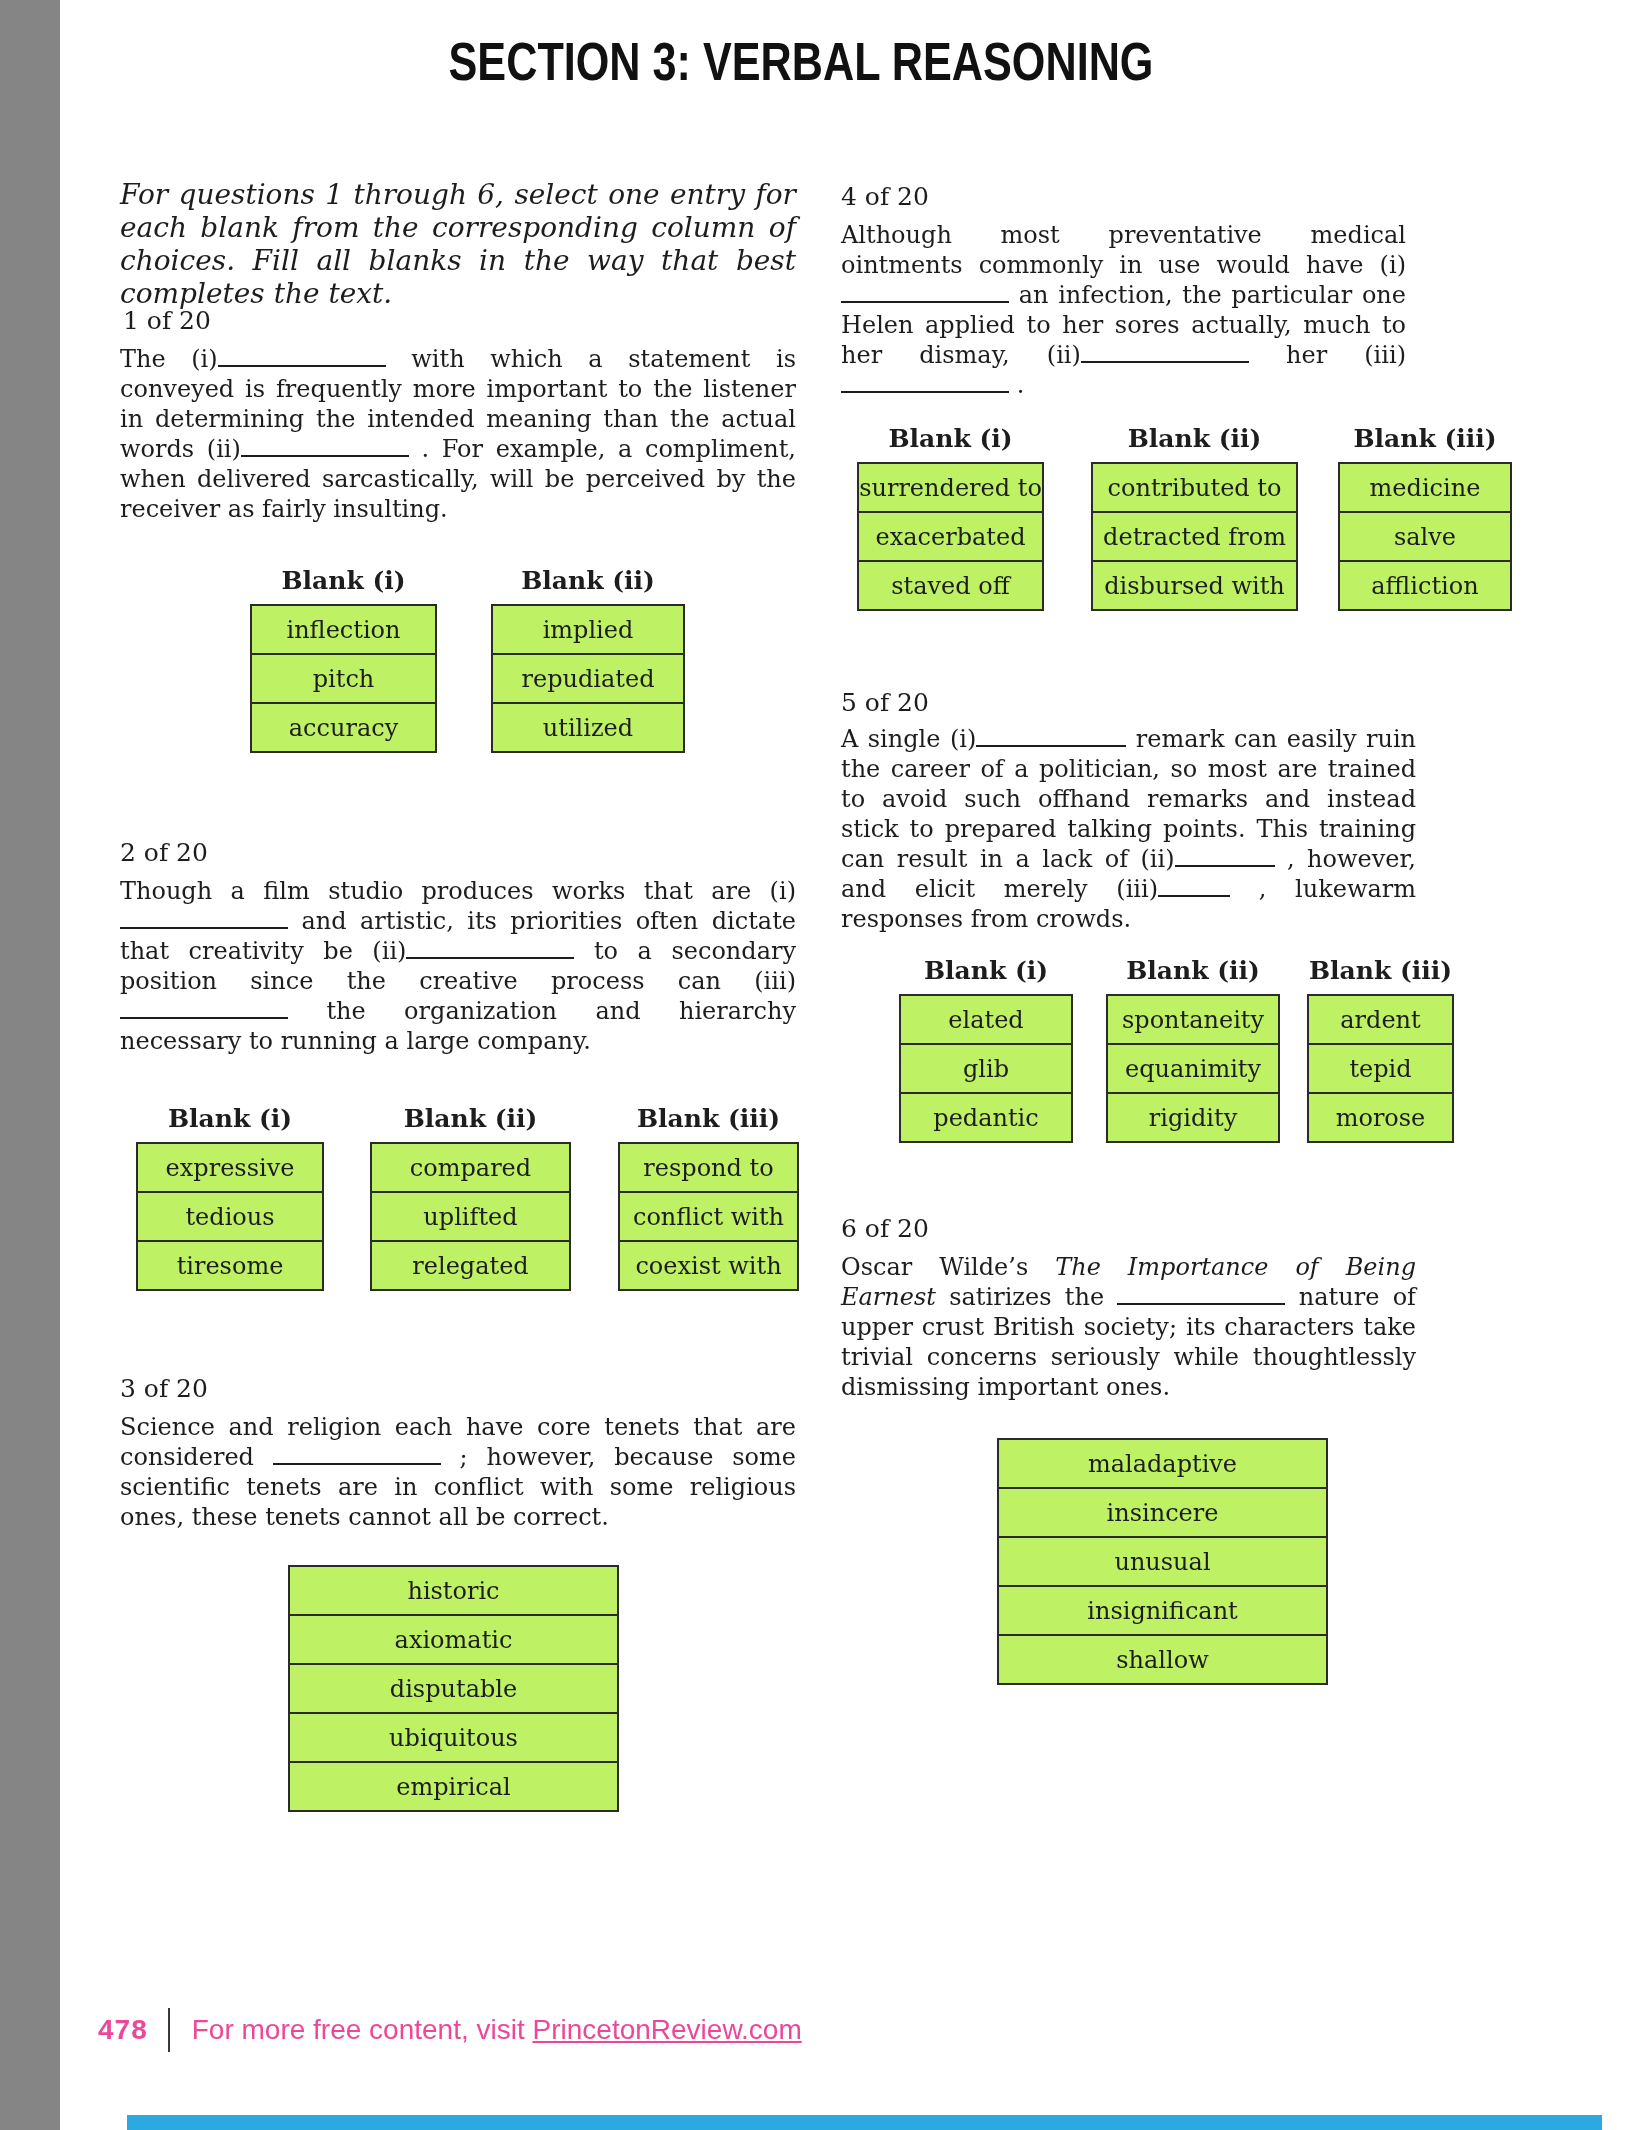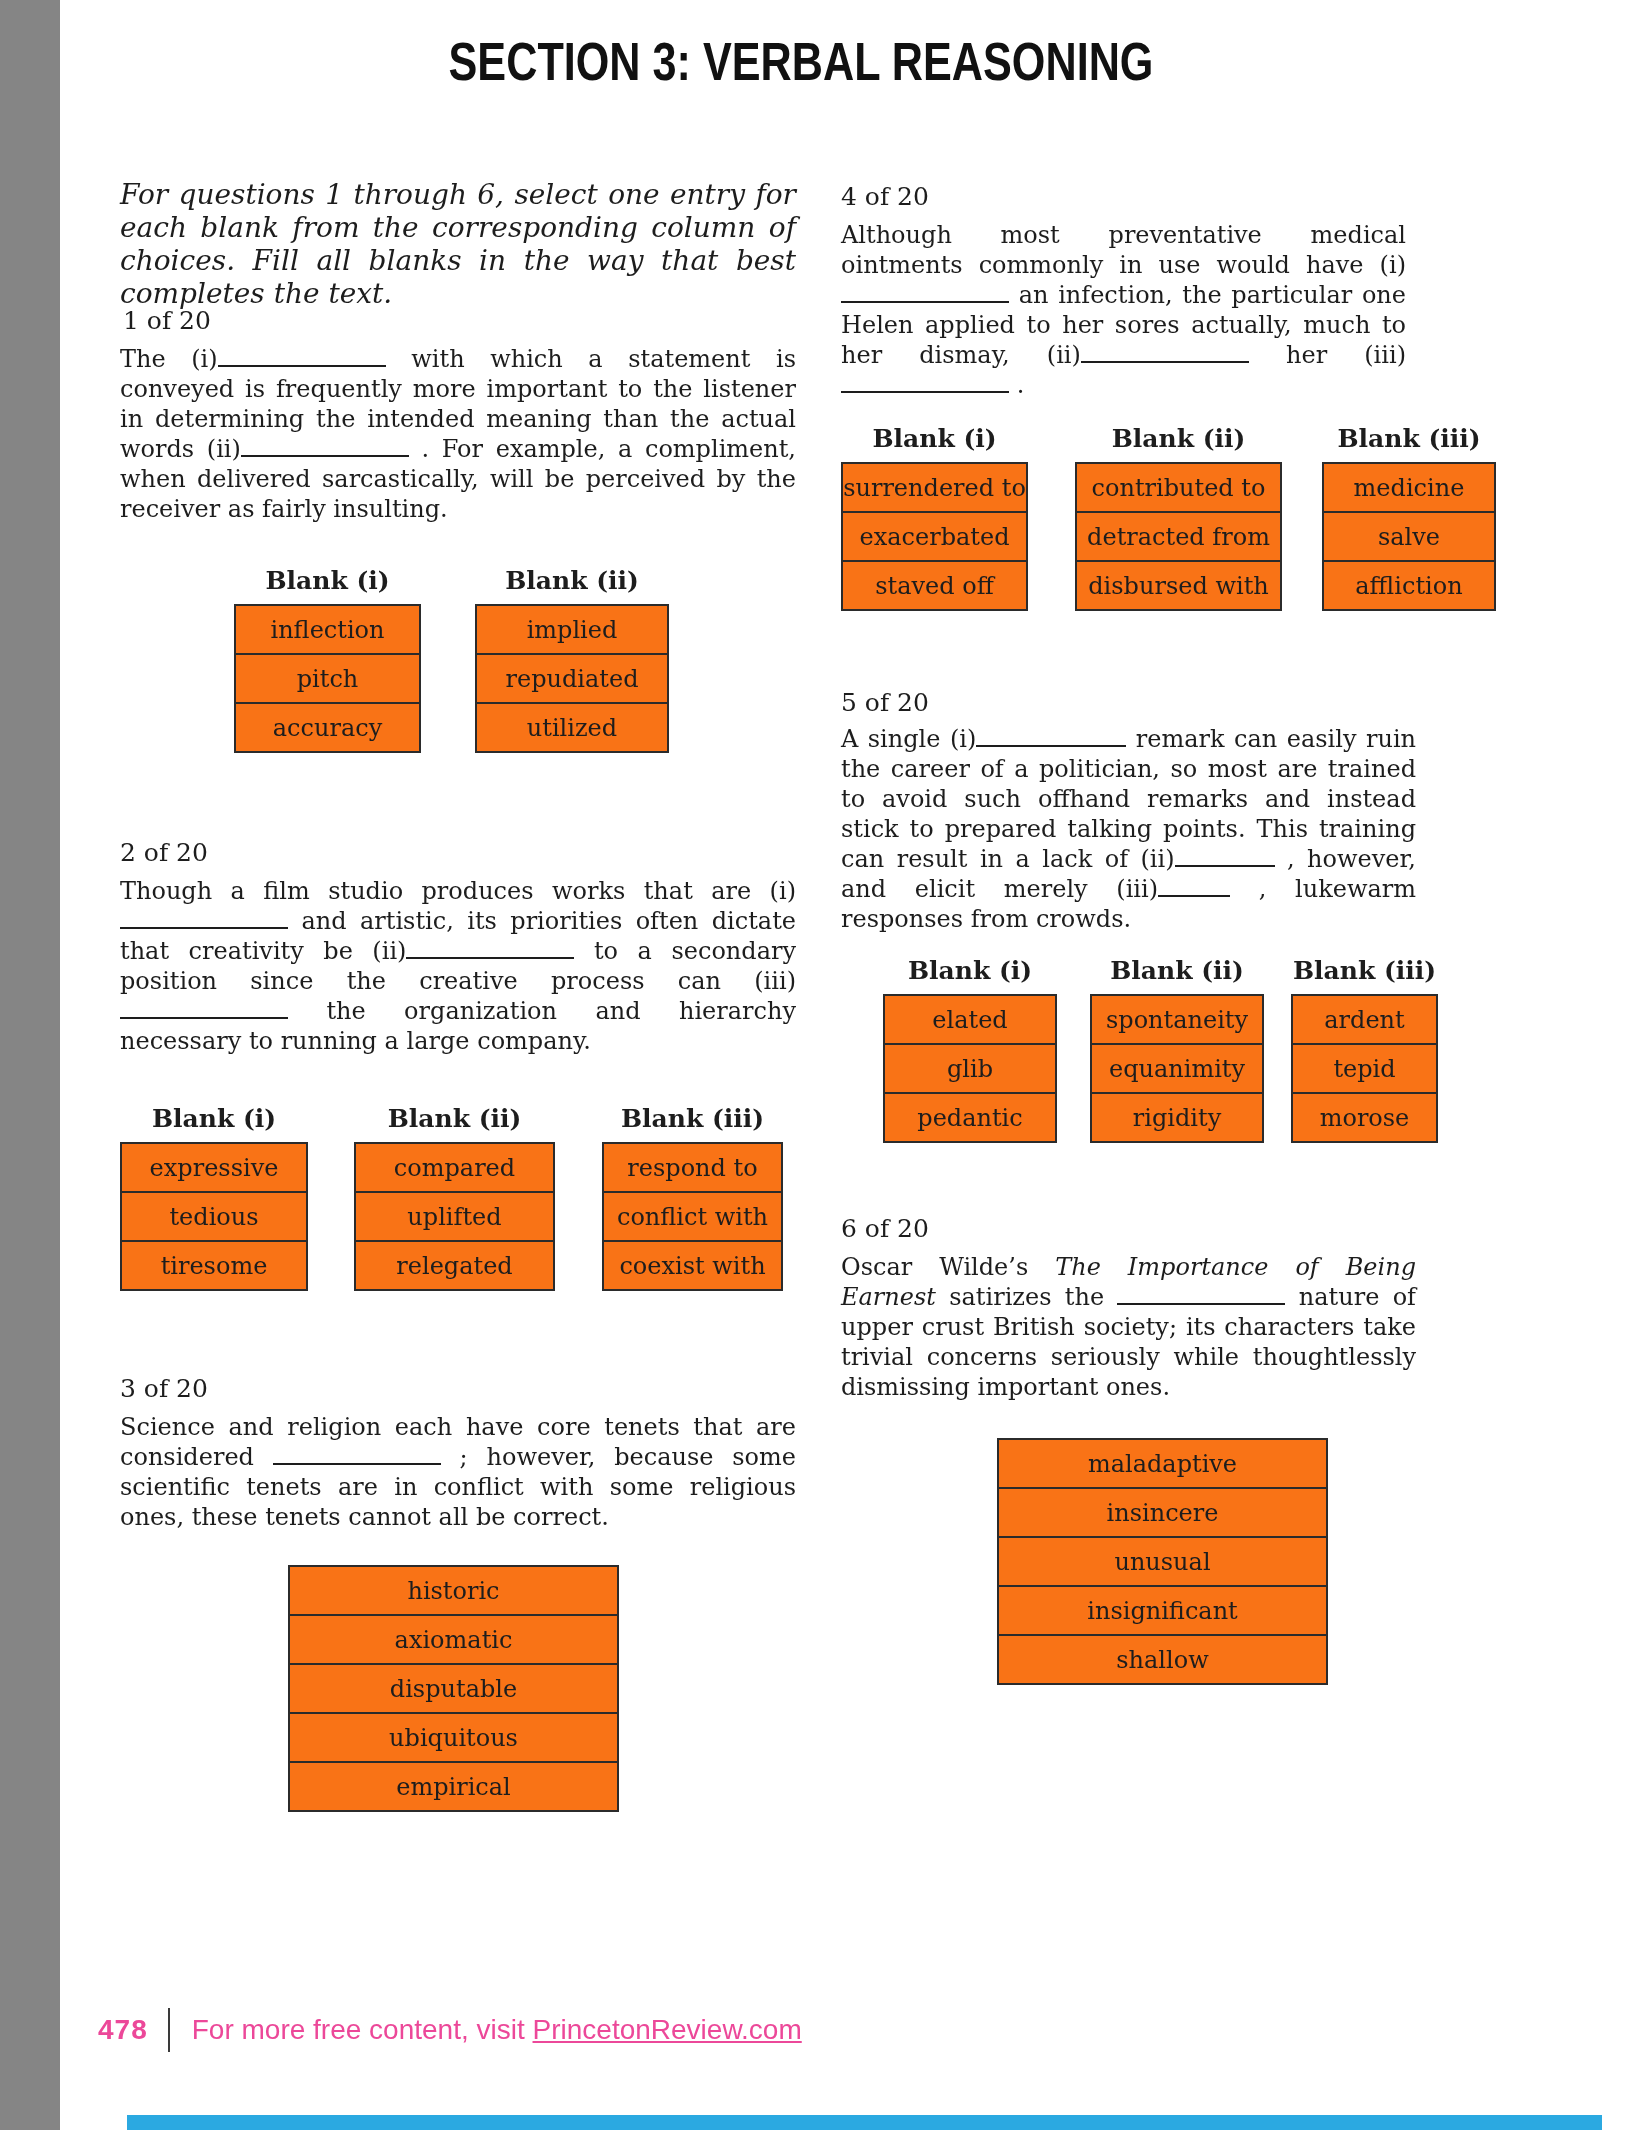--- a/index.html
+++ b/index.html
@@ -21,27 +21,27 @@
   .qbody { font-size:24px; line-height:30px; text-align:justify; margin:0; }
   .intro { font-style:italic; font-size:28px; line-height:33px; text-align:justify; }
   .qbody .it { font-style:italic; }
 
   .blank {
     display:inline-block; border-bottom:2px solid #1d1d1d; height:20px;
     vertical-align:baseline;
   }
   .w168 { width:168px; } .w100 { width:100px; } .w72 { width:72px; } .w150 { width:150px; }
 
-  .tables-row { display:flex; align-items:flex-start; }
+  .tables-row { display:flex; align-items:flex-start;margin-left:16px; }
   .blank-col { display:flex; flex-direction:column; }
   .blank-header {
     text-align:center; font-weight:bold; font-size:25px; line-height:30px;
     margin-bottom:8px; white-space:nowrap;
   }
-  .options { border:2px solid #2b2b2b; background:#f97316; }
+  .options { border:2px solid #2b2b2b; background:#bef264; }
   .option {
     height:47px; display:flex; align-items:center; justify-content:center;
     font-size:24px; border-top:2px solid #2b2b2b; white-space:nowrap;
   }
   .option:first-child { border-top:none; }
 
   .footer {
     position:absolute; left:98px; top:2008px; display:flex; align-items:center;
     font-family:"Liberation Sans", sans-serif; font-size:28px; color:#ec4899;
   }

